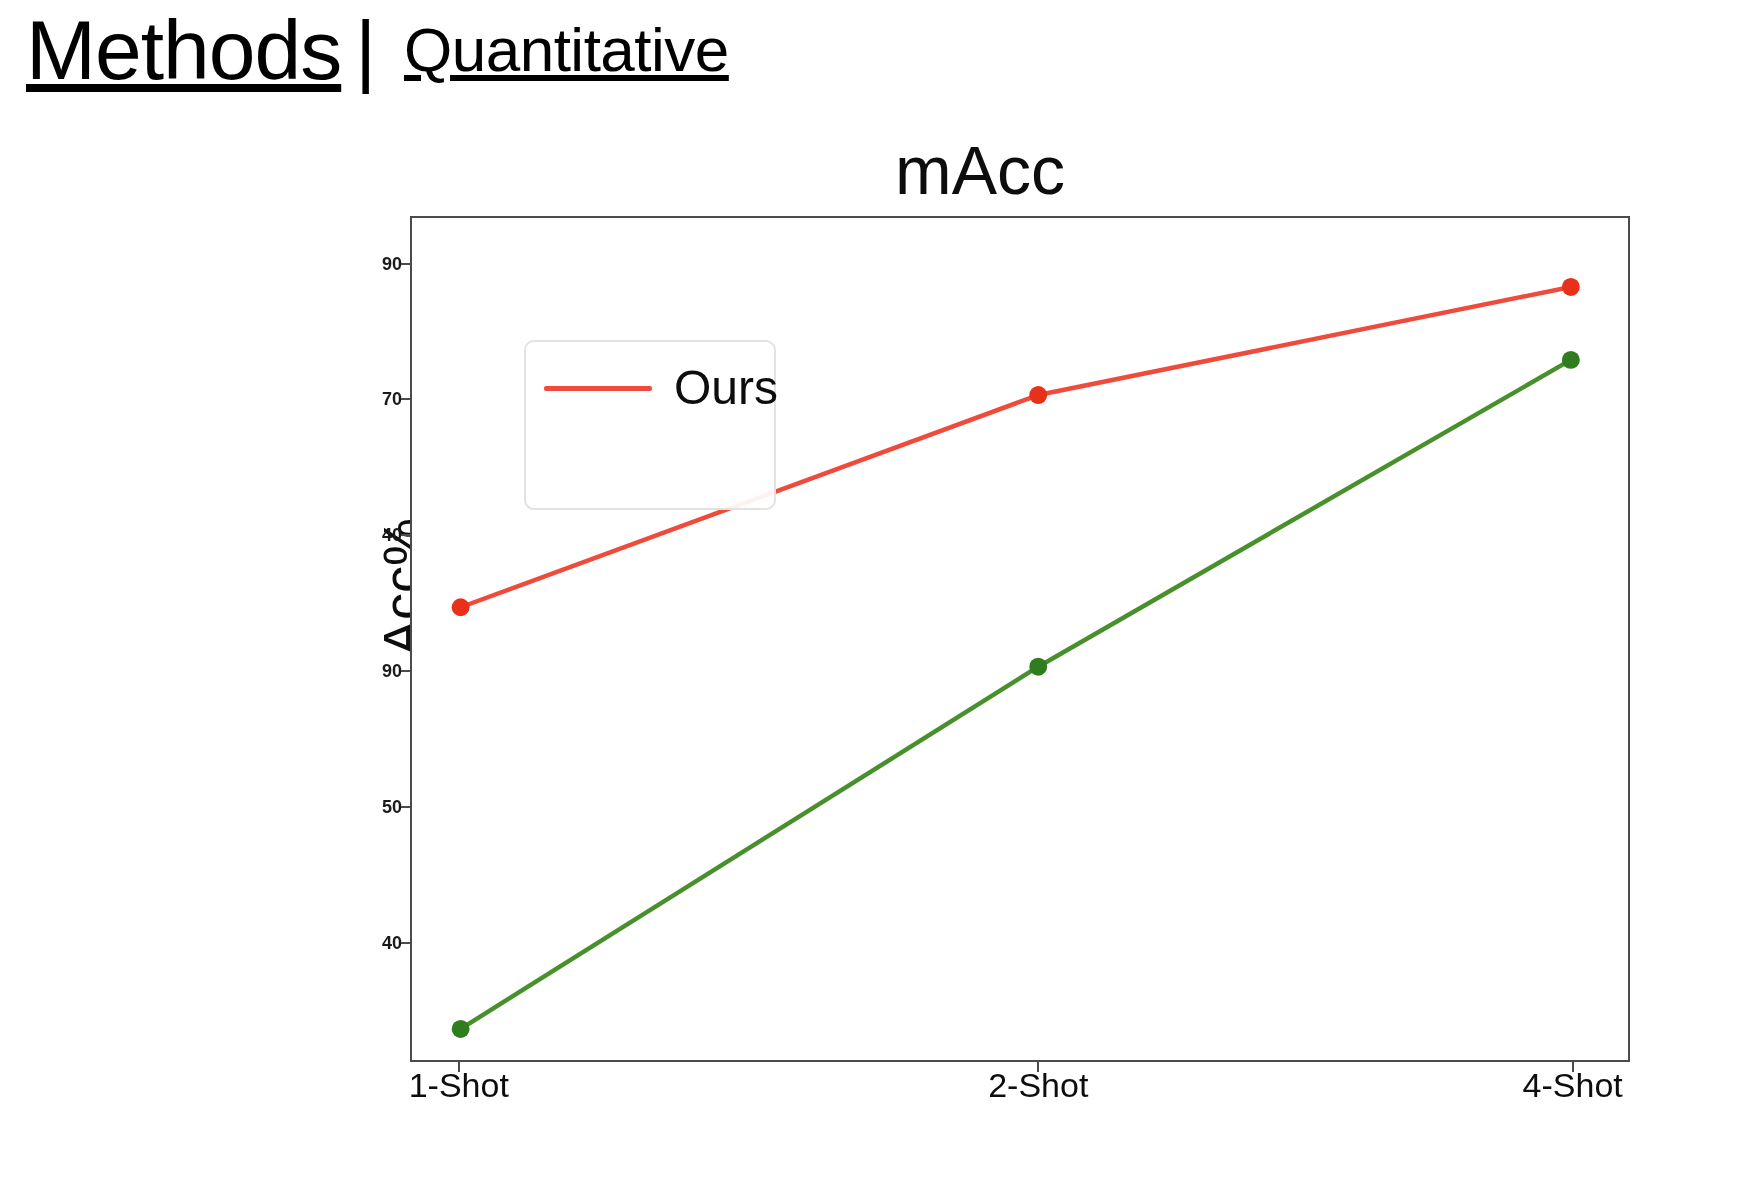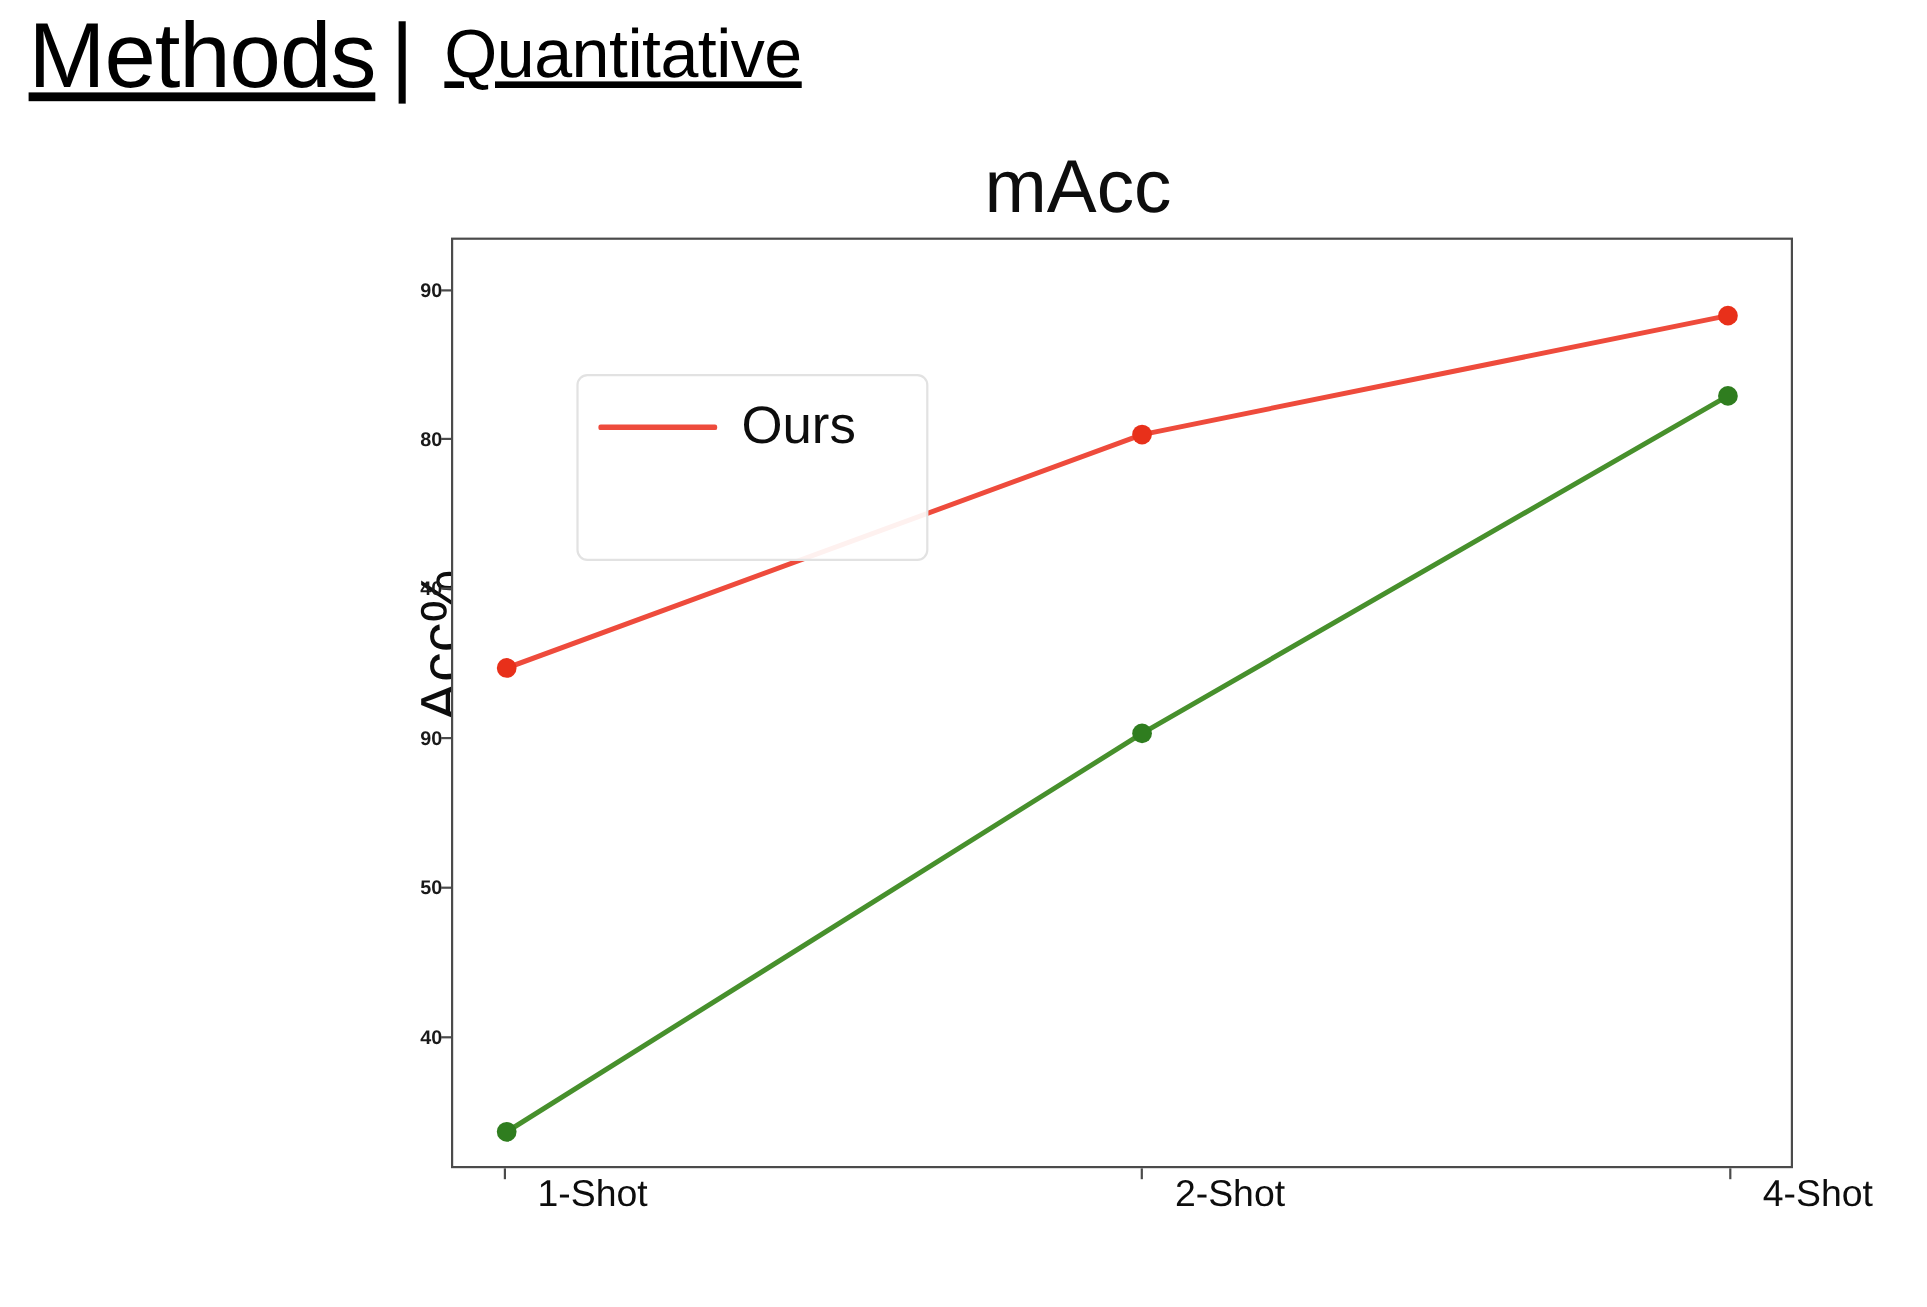--- a/index.html
+++ b/index.html
@@ -120,21 +120,21 @@
     transform: rotate(-90deg);
     transform-origin: center center;
     color: #0d0d0d;
   }
 
   
   .xtick {
     position: absolute;
     top: 938px;     
     width: 260px;
-    text-align: right;
+    text-align: center;
     font-size: 34px;
     line-height: 1;
     color: #0d0d0d;
     transform: translateX(-50%);
   }
   .xtick-mark {
     position: absolute;
     top: 932px;
     width: 2px;
     height: 10px;
@@ -150,21 +150,21 @@
     font-size: 50px;
     line-height: 1;
     color: #0d0d0d;
   }
 
   
   #legend {
     position: absolute;
     left: 112px;   
     top: 122px;    
-    width: 320px;
+    width: 252px;
     height: 170px;
     border: 2px solid #e2e2e2;
     border-radius: 10px;
     background: rgba(255,255,255,0.92);
     box-sizing: border-box;
     padding: 10px 0 0 0;
   }
   .legend-row {
     display: flex;
     align-items: center;
@@ -196,21 +196,21 @@
 
 <div id="figure">
 
   <div id="chart-title">mAcc</div>
 
   <div id="ylabel">Acc%</div>
 
   <div id="ytick-container">
       <div class="ytick" style="top: 133.528px;">90</div>
       <div class="ytick-mark" style="top: 133.528px;"></div>
-      <div class="ytick" style="top: 269.323px;">80</div>
+      <div class="ytick" style="top: 269.323px;">70</div>
       <div class="ytick-mark" style="top: 269.323px;"></div>
       <div class="ytick" style="top: 405.117px;">40</div>
       <div class="ytick-mark" style="top: 405.117px;"></div>
       <div class="ytick" style="top: 540.912px;">90</div>
       <div class="ytick-mark" style="top: 540.912px;"></div>
       <div class="ytick" style="top: 676.706px;">50</div>
       <div class="ytick-mark" style="top: 676.706px;"></div>
       <div class="ytick" style="top: 812.501px;">40</div>
       <div class="ytick-mark" style="top: 812.501px;"></div>
     </div>

